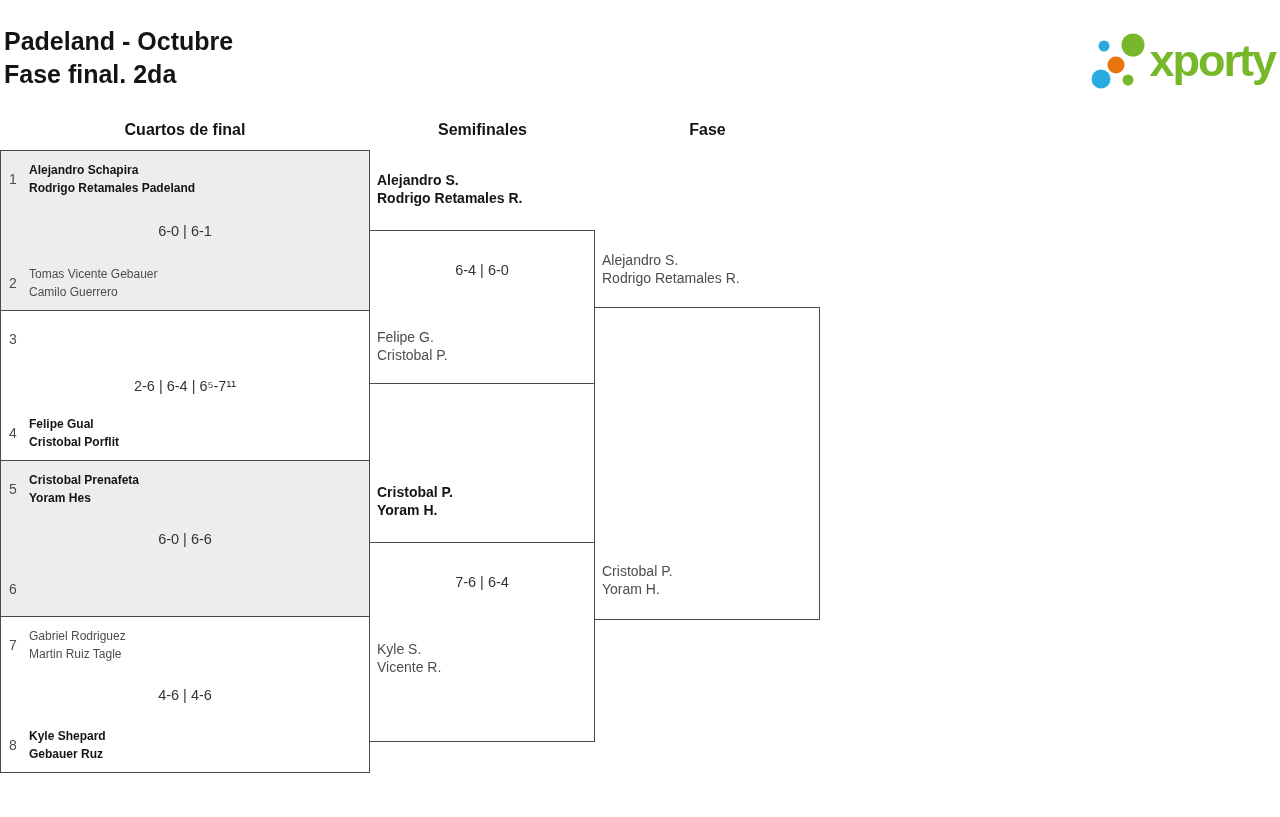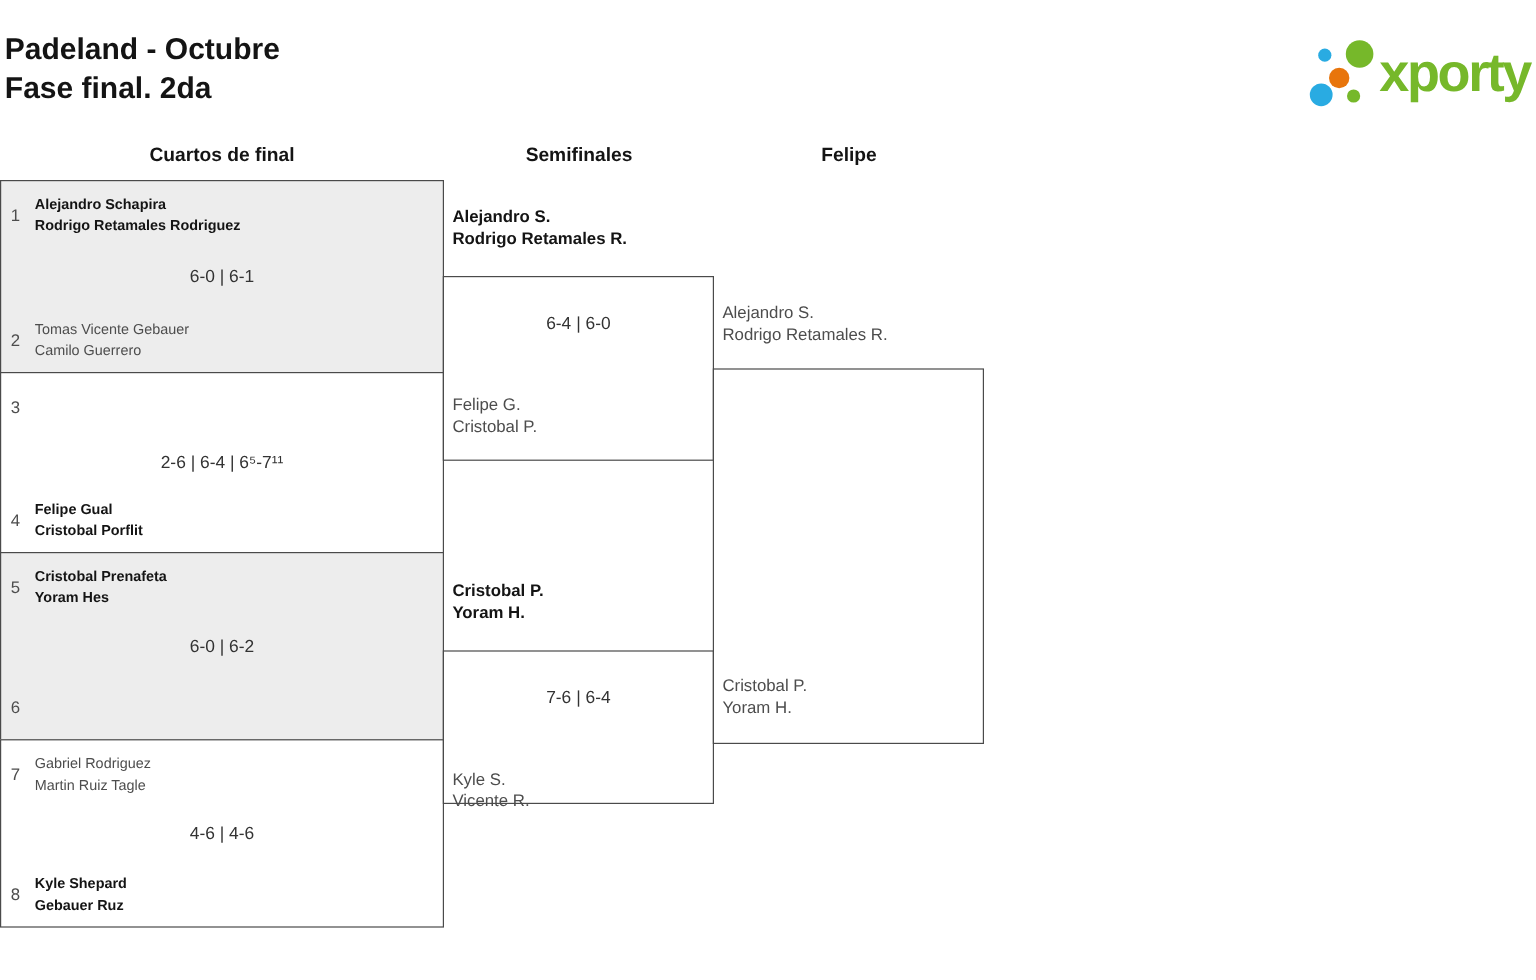--- a/index.html
+++ b/index.html
@@ -61,28 +61,28 @@
       <circle cx="19" cy="18" r="5.5" fill="#29abe2"></circle>
       <circle cx="31" cy="37" r="8.5" fill="#e8750c"></circle>
       <circle cx="16" cy="51" r="9.5" fill="#29abe2"></circle>
       <circle cx="43" cy="52" r="5.5" fill="#76b82a"></circle>
     </svg>
     <span class="logo-text">xporty</span>
   </div>
 
   <div class="round-header rh-sf">Semifinales</div>
   <div class="round-header rh-qf">Cuartos de final</div>
-  <div class="round-header rh-f">Felipe</div>
+  <div class="round-header rh-f">Fase</div>
 
   <div class="box qf gray" style="top:126px;height:161px;">
     <div class="slot top">
       <span class="seed">1</span>
       <div class="team winner">
         <div class="p">Alejandro Schapira</div>
-        <div class="p">Rodrigo Retamales Rodriguez</div>
+        <div class="p">Rodrigo Retamales Padeland</div>
       </div>
     </div>
     <div class="score">6-0 | 6-1</div>
     <div class="slot bottom">
       <span class="seed">2</span>
       <div class="team">
         <div class="p">Tomas Vicente Gebauer</div>
         <div class="p">Camilo Guerrero</div>
       </div>
     </div>
@@ -107,21 +107,21 @@
   </div>
 
   <div class="box qf gray" style="top:436px;height:157px;">
     <div class="slot top">
       <span class="seed">5</span>
       <div class="team winner">
         <div class="p">Cristobal Prenafeta</div>
         <div class="p">Yoram Hes</div>
       </div>
     </div>
-    <div class="score">6-0 | 6-2</div>
+    <div class="score">6-0 | 6-6</div>
     <div class="slot bottom">
       <span class="seed">6</span>
       <div class="team">
         <div class="p"></div>
         <div class="p"></div>
       </div>
     </div>
   </div>
 
   <div class="box qf" style="top:592px;height:157px;">
@@ -147,21 +147,21 @@
   </div>
   <div class="team-label winner" style="left:377px;top:147px;">
     <div class="p">Alejandro S.</div>
     <div class="p">Rodrigo Retamales R.</div>
   </div>
   <div class="team-label" style="left:377px;top:304px;">
     <div class="p">Felipe G.</div>
     <div class="p">Cristobal P.</div>
   </div>
 
-  <div class="box sfbox" style="top:518px;height:128px;">
+  <div class="box sfbox" style="top:518px;height:200px;">
     <div class="score">7-6 | 6-4</div>
   </div>
   <div class="team-label winner" style="left:377px;top:459px;">
     <div class="p">Cristobal P.</div>
     <div class="p">Yoram H.</div>
   </div>
   <div class="team-label" style="left:377px;top:616px;">
     <div class="p">Kyle S.</div>
     <div class="p">Vicente R.</div>
   </div>

